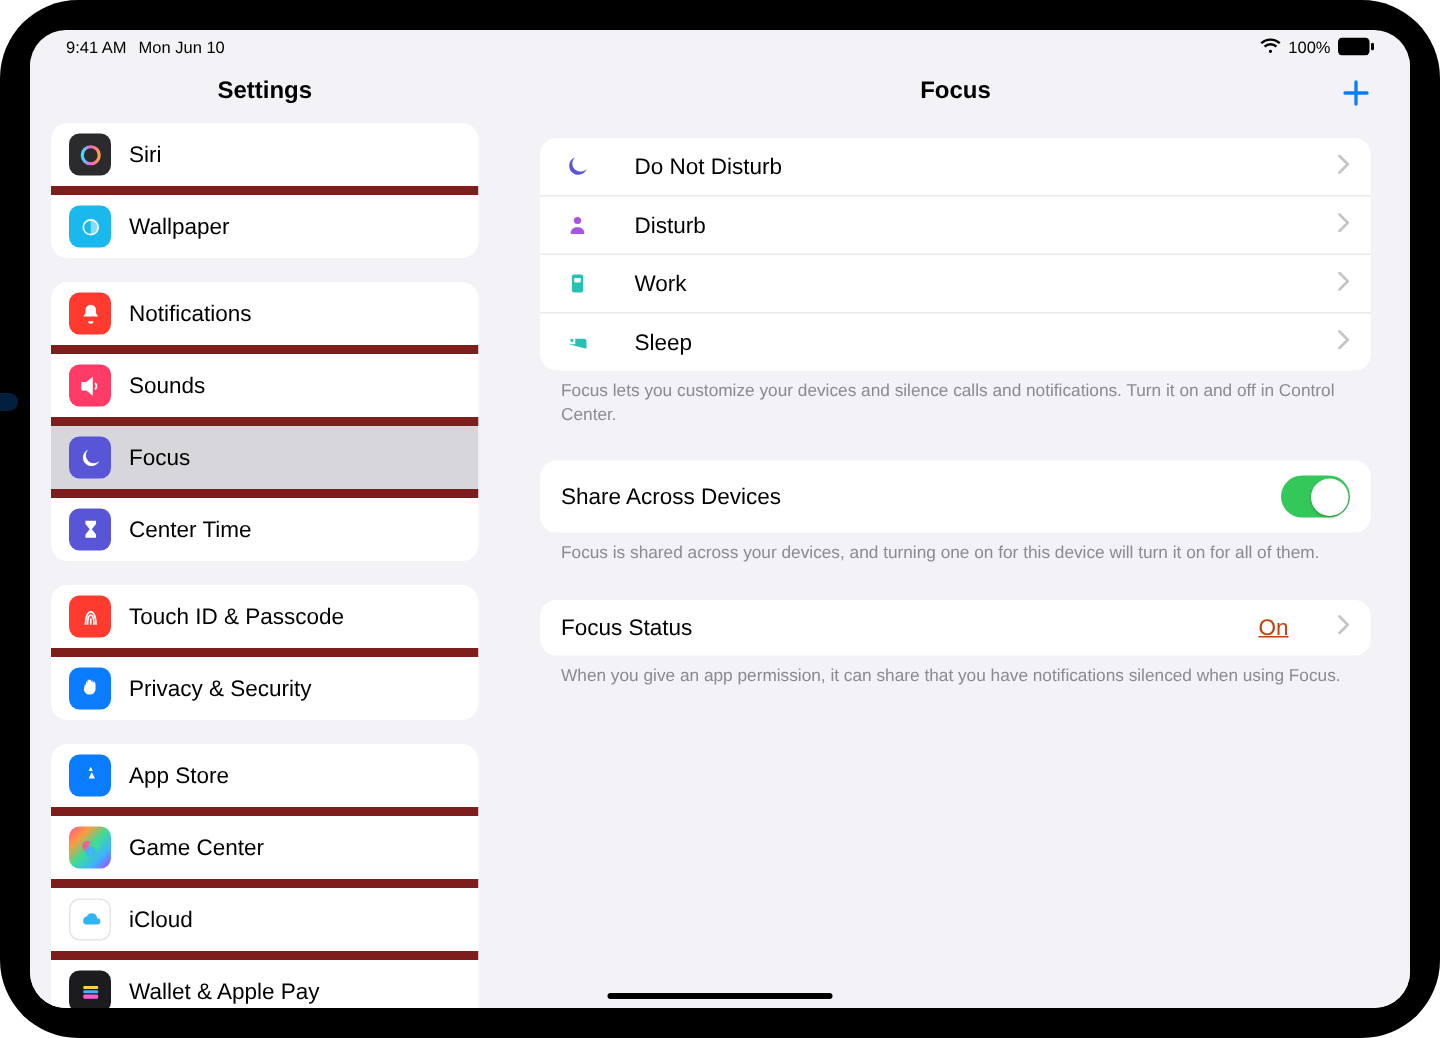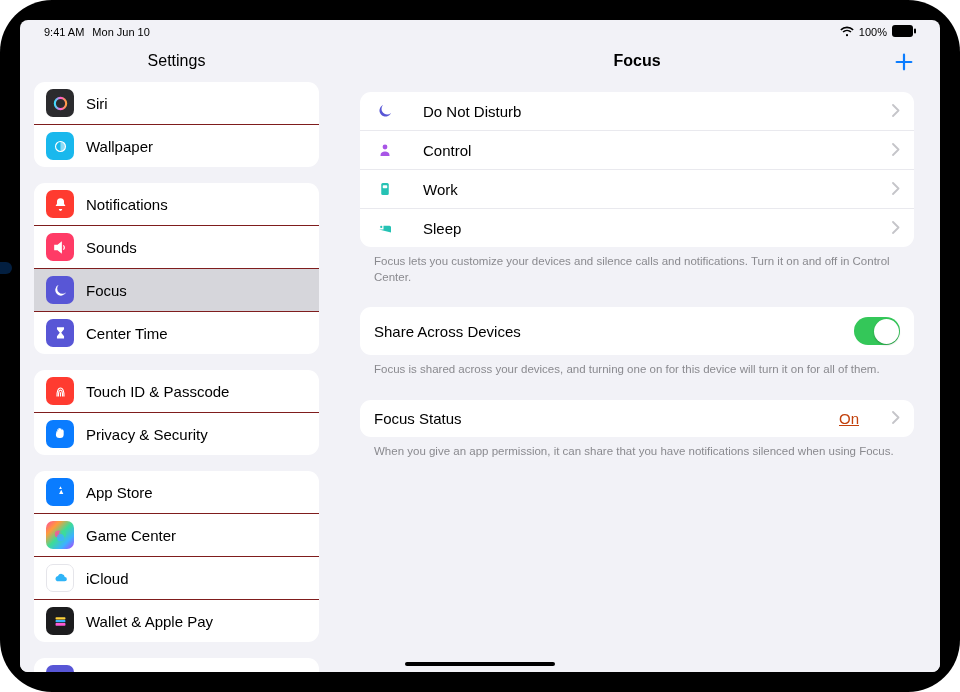--- a/index.html
+++ b/index.html
@@ -1,28 +1,28 @@
 <!DOCTYPE html>
 <html><head>
 <meta charset="utf-8">
 <style>
   * { box-sizing: border-box; margin: 0; padding: 0; font-family: -apple-system, "Helvetica Neue", Arial, sans-serif; }
   body { background:#fff; display:flex; align-items:center; justify-content:center; height:692px; width:960px; }
   .device-frame { width:960px; height:692px; background:#000; border-radius:52px; padding:20px; position:relative; }
-  .screen { width:100%; height:100%; background:#f2f2f7; border-radius:8px; overflow:hidden; display:flex; flex-direction:column; position:relative;justify-content:space-between; }
+  .screen { width:100%; height:100%; background:#f2f2f7; border-radius:24px; overflow:hidden; display:flex; flex-direction:column; position:relative;justify-content:space-between; }
   .status-bar { height:20px; display:flex; justify-content:space-between; align-items:center; padding:4px 24px 0 24px; font-size:11px; font-weight:500; color:#000; }
   .status-left { display:flex; gap:8px; }
   .status-right { display:flex; align-items:center; gap:5px; font-size:11px; }
   .content { flex:1; display:flex; overflow:hidden; }
   .sidebar { width:314px; background:#f2f2f7; display:flex; flex-direction:column; border-right:1px solid rgba(0,0,0,0); }
-  .sidebar-header { text-align:center; padding:12px 0 8px; font-size:16px; font-weight:400; }
+  .sidebar-header { text-align:center; padding:12px 0 8px; font-size:16px; font-weight:700; }
   .sidebar-scroll { flex:1; overflow:auto; padding:0 14px 14px; }
   .group { background:#fff; border-radius:11px; margin-top:16px; overflow:hidden; }
   .group:first-child { margin-top:4px; }
-  .row { display:flex; align-items:center; padding:7px 12px; gap:12px; border-top:1px solid #7f1d1d; font-size:15px; cursor:pointer; }
+  .row { display:flex; align-items:center; padding:7px 12px; gap:12px; border-top:6px solid #7f1d1d; font-size:15px; cursor:pointer; }
   .row:first-child { border-top:none; }
   .row.selected { background:#d6d6db; }
   .icon-box { width:28px; height:28px; border-radius:7px; display:flex; align-items:center; justify-content:center; flex-shrink:0; color:#fff; }
   .icon-box svg { width:17px; height:17px; }
   .detail { flex:1; background:#f2f2f7; display:flex; flex-direction:column; }
   .detail-header { display:flex; align-items:center; justify-content:center; padding:12px 0 8px; font-size:16px; font-weight:600; position:relative; }
   .add-btn { position:absolute; right:22px; top:8px; width:28px; height:28px; display:flex; align-items:center; justify-content:center; cursor:pointer; }
   .add-btn svg { width:22px; height:22px; stroke:#0a7cff; }
   .detail-scroll { flex:1; overflow:auto; padding:14px 26px; }
   .d-group { background:#fff; border-radius:11px; overflow:hidden; }
@@ -225,21 +225,21 @@
                     <path d="M1 1l5.5 5.5L1 12" stroke="#c5c5c9" stroke-width="1.8" fill="none" stroke-linecap="round" stroke-linejoin="round"></path>
                   </svg></span>
               </div>
               <div class="d-row">
                 <span class="d-icon" style="color: rgb(168, 85, 230);">
                   <svg viewBox="0 0 24 24" fill="currentColor" width="18" height="18">
                     <circle cx="12" cy="8" r="3.2"></circle>
                     <path d="M6 19c0-3.3 2.7-5 6-5s6 1.7 6 5v1H6v-1z"></path>
                   </svg>
                 </span>
-                <span>Control</span>
+                <span>Disturb</span>
                 <span class="chev"><svg width="8" height="13" viewBox="0 0 8 13">
                     <path d="M1 1l5.5 5.5L1 12" stroke="#c5c5c9" stroke-width="1.8" fill="none" stroke-linecap="round" stroke-linejoin="round"></path>
                   </svg></span>
               </div>
               <div class="d-row">
                 <span class="d-icon" style="color: rgb(37, 194, 180);">
                   <svg viewBox="0 0 24 24" fill="currentColor" width="18" height="18">
                     <rect x="7" y="4" width="10" height="16" rx="2"></rect>
                     <rect x="9" y="7" width="6" height="4" rx="1" fill="#fff"></rect>
                   </svg>

